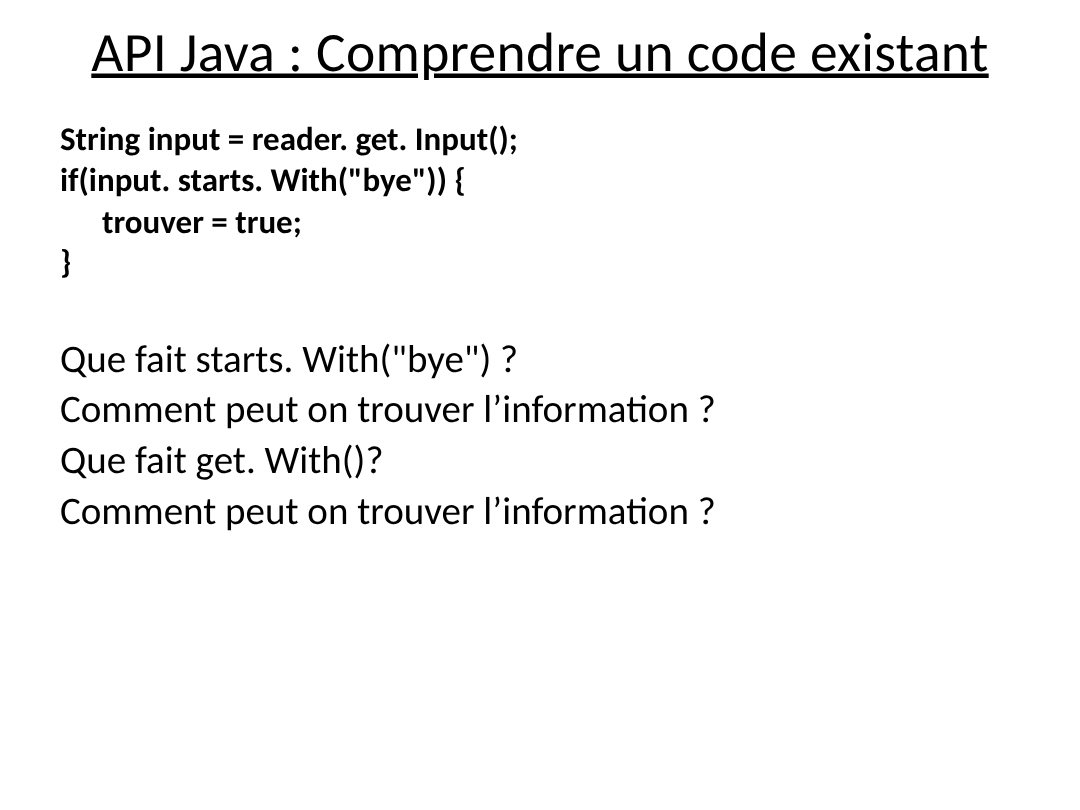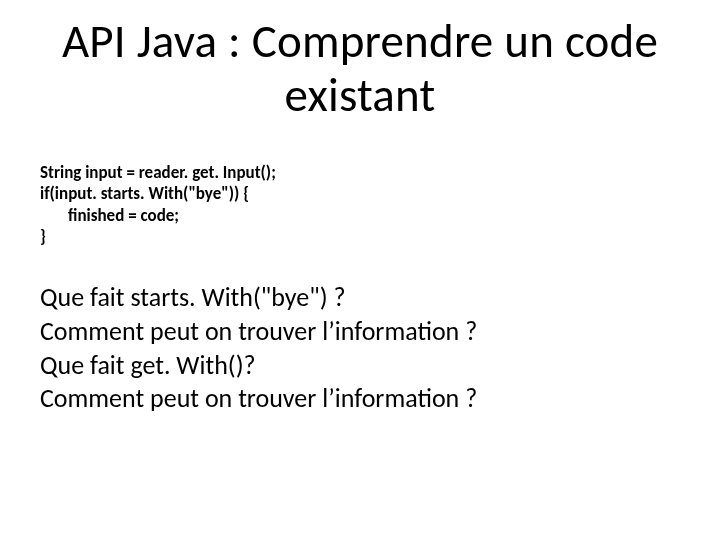--- a/index.html
+++ b/index.html
@@ -11,29 +11,30 @@
     font-family: Calibri, "Segoe UI", Arial, sans-serif;
     color: #000000;
   }
   .slide {
     box-sizing: border-box;
     width: 720px;
     height: 540px;
     padding: 14px 40px 0 40px;
   }
   .title {
-    font-size: 47px;
+    font-size: 37px;
     font-weight: 400;
     text-align: center;
     line-height: 1.15;
-    margin: 0 0 40px 0;
+    margin: 0 0 22px 0;
     letter-spacing: 0.2px;
+    text-decoration: underline;
   }
   .code-block {
-    font-size: 17px;
+    font-size: 22px;
     font-weight: 700;
     line-height: 1.25;
     margin-bottom: 34px;
   }
   .code-block .indent {
     padding-left: 28px;
   }
   .questions {
     font-size: 26px;
     font-weight: 400;
@@ -46,21 +47,21 @@
 </head>
 <body>
 
 <div class="slide">
 
   <h1 class="title">API Java : Comprendre un code existant</h1>
 
   <div class="code-block">
     <div class="line">String input = reader. get. Input();</div>
     <div class="line">if(input. starts. With("bye")) {</div>
-    <div class="line indent">finished = code;</div>
+    <div class="line indent">trouver = true;</div>
     <div class="line">}</div>
   </div>
 
   <div class="questions">
     <div class="line">Que fait starts. With("bye") ?</div>
     <div class="line">Comment peut on trouver l’information ?</div>
     <div class="line">Que fait get. With()?</div>
     <div class="line">Comment peut on trouver l’information ?</div>
   </div>
 

